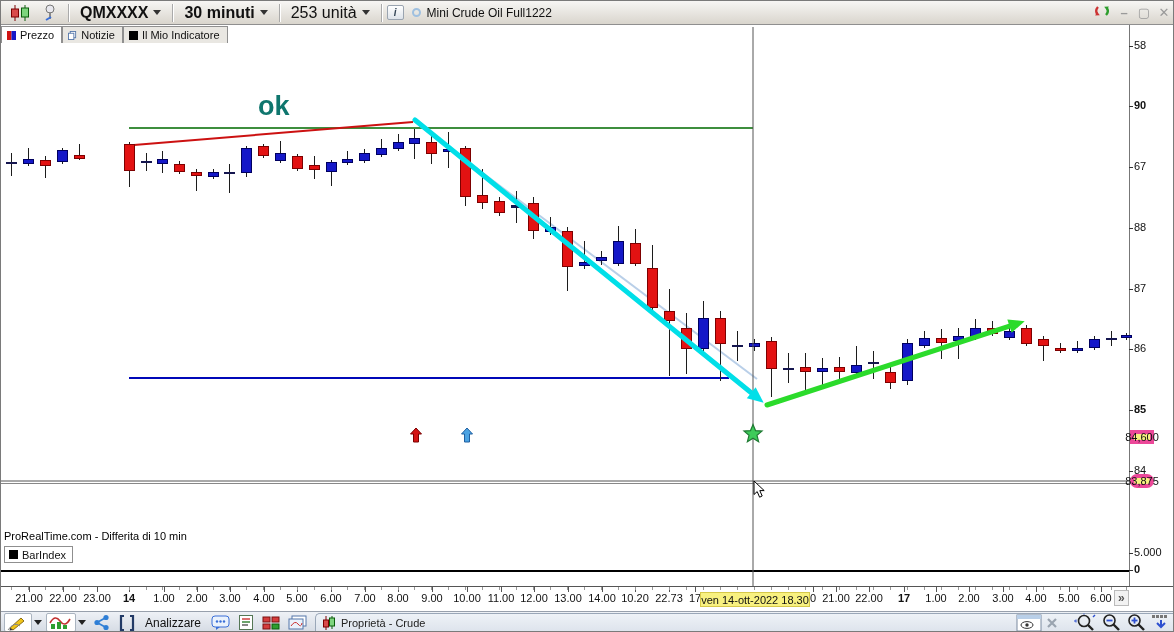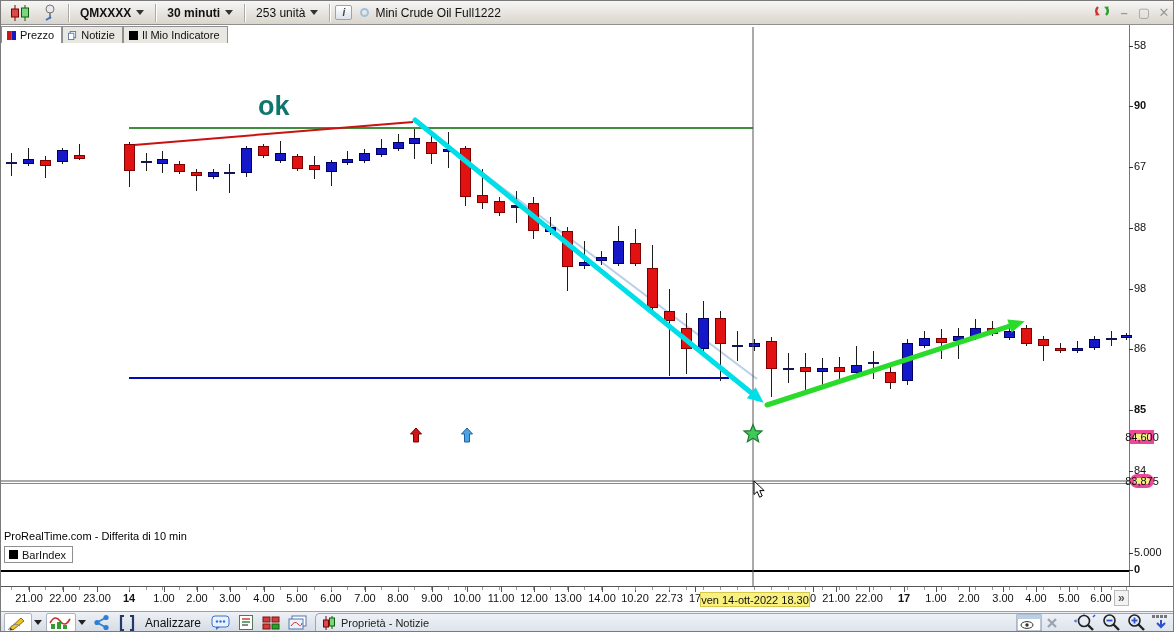--- a/index.html
+++ b/index.html
@@ -7,21 +7,21 @@
   #stage{position:relative;width:1174px;height:632px;background:#fff;border:1px solid #7a7a7a;overflow:hidden;}
 
   
   .titlebar{position:absolute;left:0;top:0;width:1174px;height:24px;
     background:linear-gradient(#f7f6f4,#d9d5cd);border-bottom:1px solid #8f8f8f;
     display:flex;align-items:center;padding:0 4px;}
   .tb-left{display:flex;align-items:center;height:100%;}
   .tb-btn{display:flex;align-items:center;justify-content:center;height:20px;padding:0 4px;border:1px solid transparent;border-radius:2px;}
   .tb-sep{width:1px;height:18px;background:#aaa;margin:0 5px;box-shadow:1px 0 0 #fff;}
   .dd{display:flex;align-items:center;gap:5px;padding:0 6px;height:20px;cursor:default;}
-  .dd .lbl{font-size:12px;color:#111;}
+  .dd .lbl{font-size:16px;color:#111;}
   .dd.bold .lbl{font-weight:bold;}
   .caret{width:0;height:0;border-left:4px solid transparent;border-right:4px solid transparent;border-top:5px solid #333;}
   .info-btn{width:17px;height:15px;border:1px solid #9aa4b0;border-radius:2px;background:linear-gradient(#fff,#dde3ea);
     font-size:10px;color:#345;display:flex;align-items:center;justify-content:center;font-style:italic;font-weight:bold;}
   .instr{display:flex;align-items:center;gap:6px;margin-left:8px;font-size:12px;color:#111;}
   .instr .ring{width:9px;height:9px;border:2px solid #9fc0e0;border-radius:50%;}
   .tb-right{margin-left:auto;display:flex;align-items:center;gap:6px;}
   .winctl{font-size:13px;color:#9a9a9a;width:14px;text-align:center;font-weight:bold;cursor:default;}
 
   
@@ -307,21 +307,21 @@
     </div>
   <div id="ticks">
       <div class="ptick-lbl" style="top: 38px;">58</div>
       <div class="ptick-dash" style="top: 45px;"></div>
       <div class="ptick-lbl b" style="top: 98px;">90</div>
       <div class="ptick-dash" style="top: 105px;"></div>
       <div class="ptick-lbl" style="top: 159px;">67</div>
       <div class="ptick-dash" style="top: 166px;"></div>
       <div class="ptick-lbl" style="top: 220px;">88</div>
       <div class="ptick-dash" style="top: 227px;"></div>
-      <div class="ptick-lbl" style="top: 281px;">98</div>
+      <div class="ptick-lbl" style="top: 281px;">87</div>
       <div class="ptick-dash" style="top: 288px;"></div>
       <div class="ptick-lbl" style="top: 341px;">86</div>
       <div class="ptick-dash" style="top: 348px;"></div>
       <div class="ptick-lbl b" style="top: 402px;">85</div>
       <div class="ptick-dash" style="top: 409px;"></div>
       <div class="ptick-lbl" style="top: 463px;">84</div>
       <div class="ptick-dash" style="top: 470px;"></div>
       <div class="hl-lbl" style="top: 429px;">84,600</div>
       <div class="hl-lbl" style="top: 473px; border-radius: 7px;">83,875</div>
       <div class="ptick-lbl" style="top: 545px;">5.000</div>
@@ -540,21 +540,21 @@
     </div>
   </div>
 
   <div class="props-panel">
     <svg width="14" height="14" viewBox="0 0 14 14">
       <line x1="4" y1="0" x2="4" y2="14" stroke="#7a0000"></line>
       <rect x="1.5" y="4" width="5" height="7" fill="#d94a4a" stroke="#7a0000"></rect>
       <line x1="10" y1="0" x2="10" y2="13" stroke="#0a5c0a"></line>
       <rect x="7.5" y="2" width="5" height="8" fill="#7ed47e" stroke="#0a5c0a"></rect>
     </svg>
-    <span class="ttl">Proprietà - Notizie</span>
+    <span class="ttl">Proprietà - Crude</span>
   </div>
   <div class="props-right">
     <svg width="26" height="18" viewBox="0 0 26 18">
       <rect x="1" y="1" width="24" height="16" fill="#fff" stroke="#7a8aa0"></rect>
       <rect x="1" y="1" width="24" height="4" fill="#b9cfe8"></rect>
       <ellipse cx="11" cy="11" rx="6" ry="3.4" fill="none" stroke="#333"></ellipse>
       <circle cx="11" cy="11" r="1.7" fill="#333"></circle>
     </svg>
     <svg width="12" height="12" viewBox="0 0 12 12">
       <path d="M2,2 L10,10 M10,2 L2,10" stroke="#9aa4b0" stroke-width="2.2"></path>

